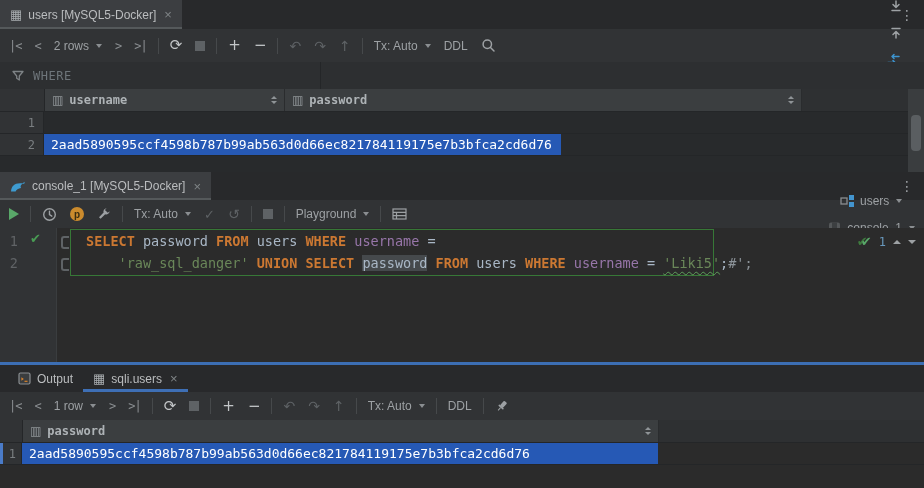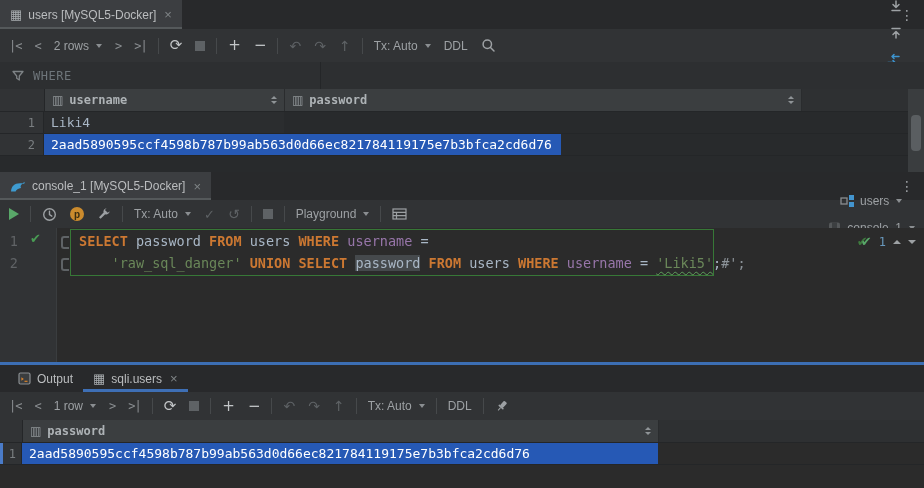--- a/index.html
+++ b/index.html
@@ -76,21 +76,21 @@
   .vthumb{position:absolute;left:3px;width:10px;top:26px;height:36px;background:#5A5E61;border-radius:4px;}
   .rowstripe{position:absolute;left:0;width:3px;background:#4A7BC8;}
 
   
   .ed{font-family:"DejaVu Sans Mono",monospace;font-size:13.5px;}
   .ed-gutter{position:absolute;left:0;top:0;bottom:0;width:56px;background:#313335;border-right:1px solid #3A3D3F;}
   .ed-num{position:absolute;left:0;width:18px;text-align:right;color:#606366;height:22px;line-height:22px;}
   .ed-check{position:absolute;left:30px;top:3px;color:#499C54;font-family:"DejaVu Sans",sans-serif;font-size:13px;}
   .fold{position:absolute;left:61px;width:6px;height:9px;border:2px solid #5F6366;border-right:none;
         border-radius:3px 0 0 3px;}
-  .ed-line{position:absolute;left:79px;height:22px;line-height:22px;white-space:pre;color:#A9B7C6;}
+  .ed-line{position:absolute;left:86px;height:22px;line-height:22px;white-space:pre;color:#A9B7C6;}
   .t-kw{color:#CC7832;font-weight:bold;}
   .t-str{color:#6A8759;}
   .t-fld{color:#9876AA;}
   .t-cmt{color:#8C9399;}
   .t-hl{background:#45494C;}
   .wavy{text-decoration:underline wavy #5E9E5B;text-underline-offset:3px;text-decoration-thickness:1px;text-align:center;}
   .stmt-box{position:absolute;left:70px;top:1px;width:calc(78ch + 8px);height:45px;
             border:1px solid #377837;pointer-events:none;}
   .inspect{position:absolute;right:8px;top:6px;display:flex;align-items:center;gap:7px;}
   .dbl-check{color:#59A869;font-family:"DejaVu Sans",sans-serif;font-size:13px;text-shadow:-4px 0 0 #3E7A3E;}
@@ -221,21 +221,20 @@
             <i class="u"></i>
             <i class="d"></i>
           </span>
       </div>
       <div class="filler-h"></div>
       <div style="width:16px;background:#3A3D3F;"></div>
     </div>
 
     <div class="g-row">
       <div class="g-num w-gut1">1</div>
-      <div class="cell w-user">Liki4</div>
       <div class="filler"></div>
     </div>
     <div class="g-row">
       <div class="g-num w-gut1">2</div>
       <div class="cell w-pass1 sel">2aad5890595ccf4598b787b99ab563d0d66ec821784119175e7b3bfca2cd6d76</div>
       <div class="filler"></div>
     </div>
 
     <div class="vscroll">
       <div class="vthumb"></div>

